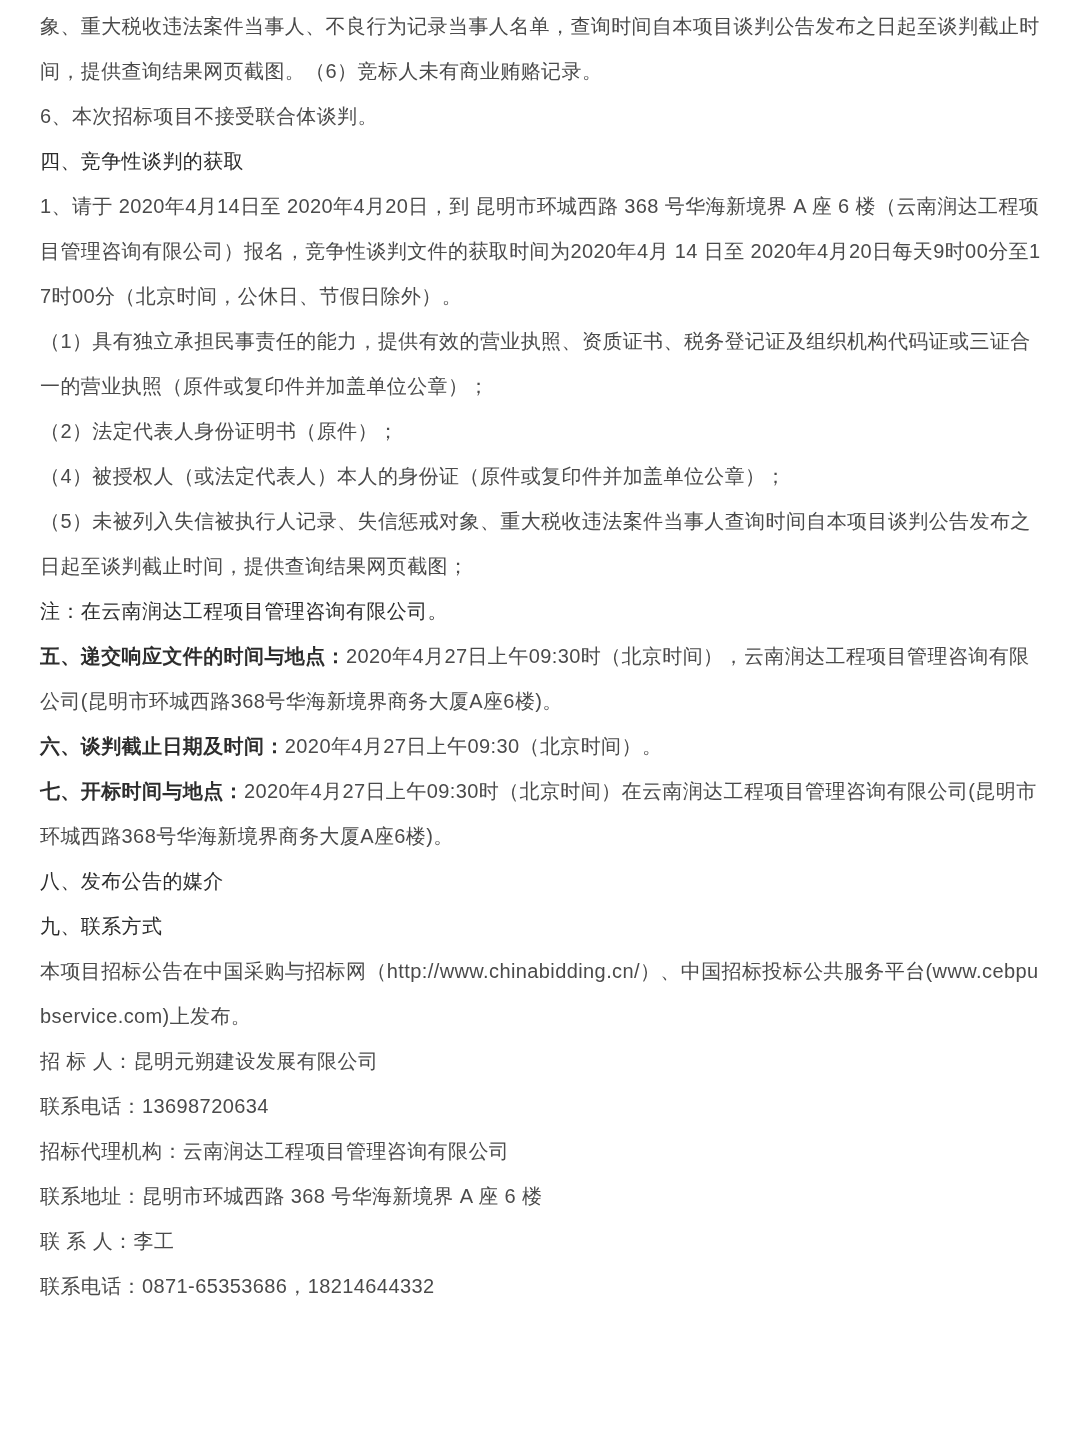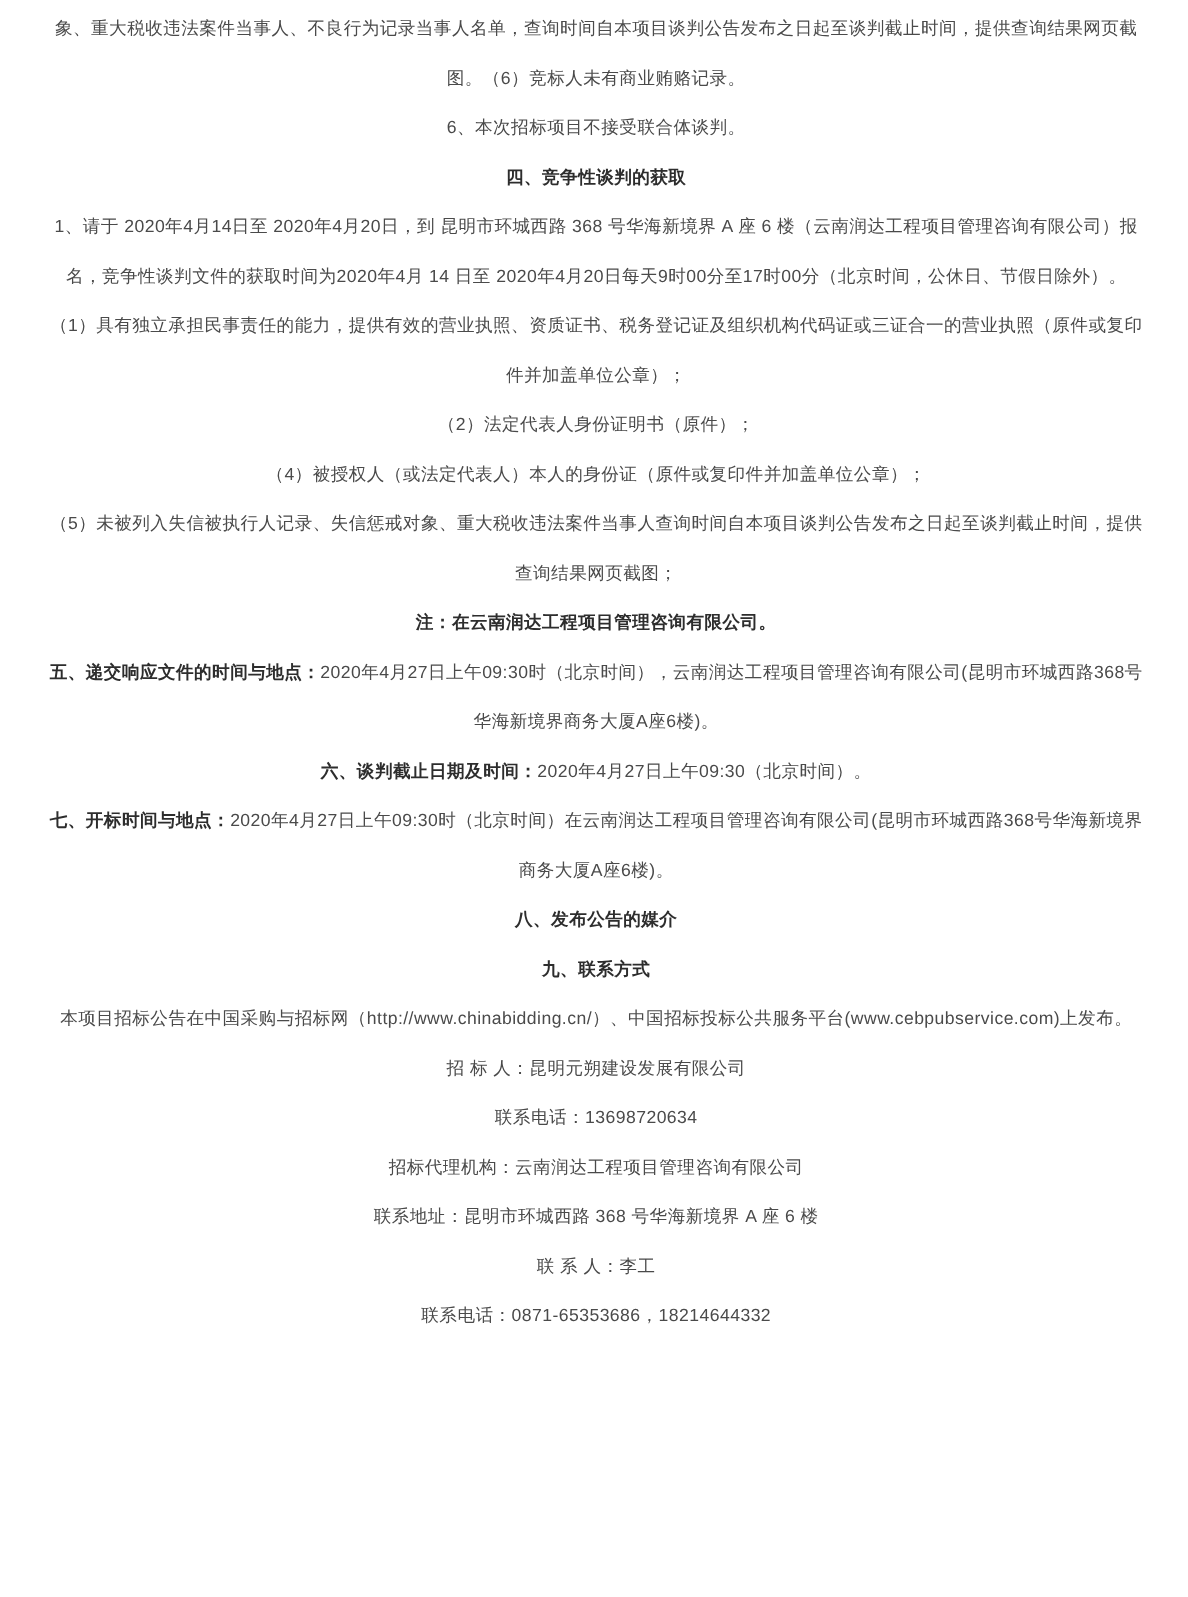--- a/index.html
+++ b/index.html
@@ -16,29 +16,28 @@
   }
   .doc {
     width: 1080px;
     height: 1452px;
     padding: 4px 36px 10px 40px;
     overflow: hidden;
     background: var(--bg-color);
   }
   .para {
     margin: 0;
-    font-size: 16px;
+    font-size: 20px;
     line-height: 45px;
     color: var(--text-color);
     letter-spacing: 0.4px;
     word-break: break-all;
-    text-align: center;
   }
   .para.heading {
-    font-weight: bold;
+    font-weight: normal;
     color: var(--heading-color);
   }
   .para strong {
     font-weight: bold;
     color: var(--heading-color);
   }
 </style>
 </head>
 <body>
 

